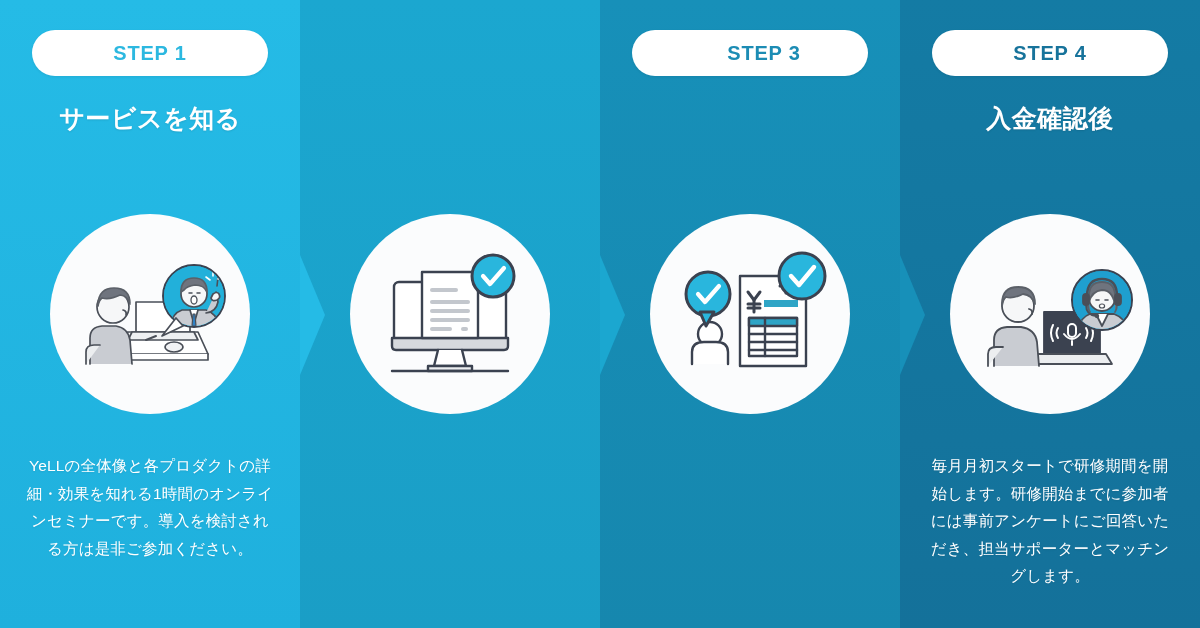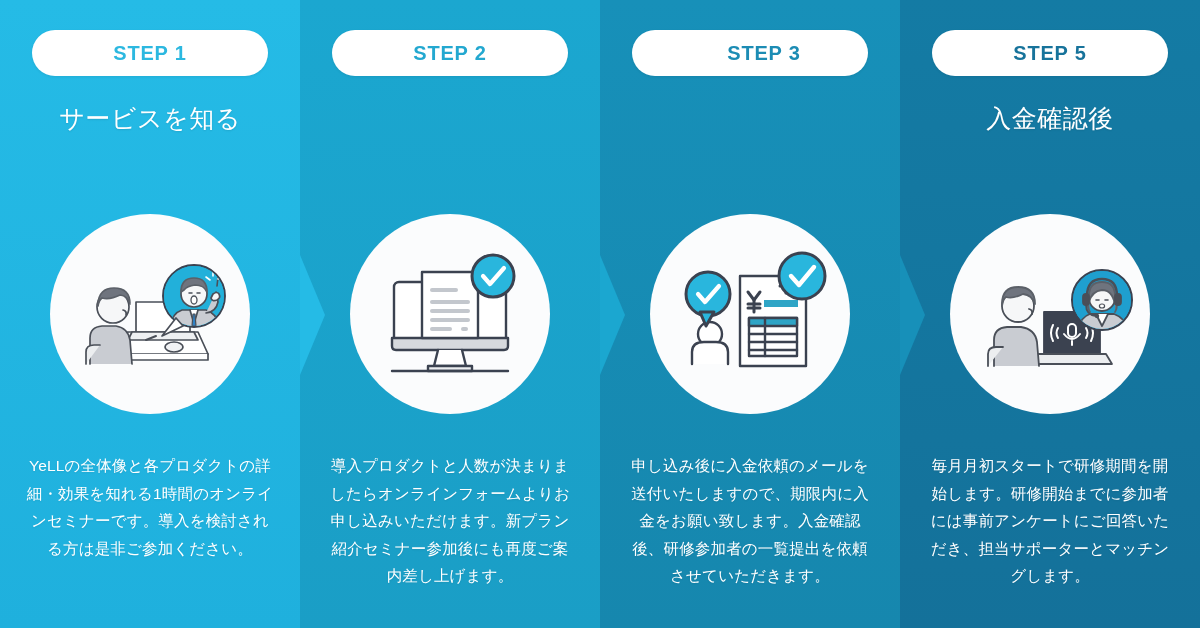--- a/index.html
+++ b/index.html
@@ -63,21 +63,21 @@
     line-height:1;
   }
 
   
   .heading {
     margin-top:26px;
     width:260px;
     text-align:center;
     color:#ffffff;
     font-size:25px;
-    font-weight:400;
+    font-weight:700;
     line-height:1.32;
     letter-spacing:0.02em;
     text-shadow:0 1px 2px rgba(0,0,0,0.10);
     min-height:72px;
   }
 
   
   .illus-wrap {
     position:absolute;
     top:214px; left:50%;
@@ -175,23 +175,20 @@
         </div>
         <div class="desc">YeLLの全体像と各プロダクトの詳細・効果を知れる1時間のオンラインセミナーです。導入を検討される方は是非ご参加ください。</div>
       </div>
     </div>
     <div class="col">
       <div class="col-bg" style="background: linear-gradient(rgb(27, 167, 208) 0%, rgb(26, 158, 198) 100%);"></div>
       <div class="chevron"><svg viewBox="0 0 25 120" preserveAspectRatio="none" width="25" height="120">
           <polygon points="0,0 25,60 0,120" fill="#1ba7d0"></polygon>
         </svg></div>
       <div class="col-inner">
-        <div class="badge">
-          <span class="badge-label" style="color: rgb(35, 168, 208);">STEP 2</span>
-        </div>
         <div class="illus-wrap">
           <div class="illus-circle">
 <svg viewBox="0 0 200 200" xmlns="http://www.w3.org/2000/svg">
   <g fill="none" stroke="#3b4250" stroke-width="2.4" stroke-linecap="round" stroke-linejoin="round">
 
     <rect x="44" y="68" width="112" height="60" rx="5" fill="#ffffff"></rect>
     <path d="M42 124 L158 124 L158 132 Q158 136 154 136 L46 136 Q42 136 42 132 Z" fill="#d6d9dd"></path>
 
     <path d="M88 136 L84 152 L116 152 L112 136" fill="#ffffff"></path>
     <path d="M78 152 L122 152 L122 157 L78 157 Z" fill="#eceef0"></path>
@@ -206,21 +203,20 @@
       <line x1="82" y1="115" x2="100" y2="115"></line>
     </g>
     <line x1="113" y1="115" x2="116" y2="115" stroke="#c3c7cd" stroke-width="4"></line>
 
     <circle cx="143" cy="62" r="21" fill="#29b6dd" stroke="#3b4250" stroke-width="3"></circle>
     <path d="M133 62 L140 70 L154 54" stroke="#ffffff" stroke-width="4.2"></path>
   </g>
 </svg>
 </div>
         </div>
-        <div class="desc">導入プロダクトと人数が決まりましたらオンラインフォームよりお申し込みいただけます。新プラン紹介セミナー参加後にも再度ご案内差し上げます。</div>
       </div>
     </div>
     <div class="col">
       <div class="col-bg" style="background: linear-gradient(rgb(23, 144, 185) 0%, rgb(22, 135, 174) 100%);"></div>
       <div class="chevron"><svg viewBox="0 0 25 120" preserveAspectRatio="none" width="25" height="120">
           <polygon points="0,0 25,60 0,120" fill="#1790b9"></polygon>
         </svg></div>
       <div class="col-inner">
         <div class="badge">
           <span class="badge-label" style="color: rgb(28, 140, 180); margin-left: 28px;">STEP 3</span>
@@ -256,28 +252,27 @@
     <circle cx="58" cy="80" r="22" fill="#29b6dd" stroke="#3b4250" stroke-width="3"></circle>
     <path d="M50 98 L56 112 L64 98 Z" fill="#29b6dd" stroke="#3b4250" stroke-width="3"></path>
     <path d="M48 80 L55 88 L69 72" stroke="#ffffff" stroke-width="4.2"></path>
 
     <circle cx="152" cy="62" r="23" fill="#29b6dd" stroke="#3b4250" stroke-width="3"></circle>
     <path d="M141 62 L149 71 L164 53" stroke="#ffffff" stroke-width="4.4"></path>
   </g>
 </svg>
 </div>
         </div>
-        <div class="desc">申し込み後に入金依頼のメールを送付いたしますので、期限内に入金をお願い致します。入金確認後、研修参加者の一覧提出を依頼させていただきます。</div>
       </div>
     </div>
     <div class="col">
       <div class="col-bg" style="background: linear-gradient(rgb(20, 123, 164) 0%, rgb(20, 113, 154) 100%);"></div>
       <div class="col-inner">
         <div class="badge">
-          <span class="badge-label" style="color: rgb(23, 115, 155);">STEP 5</span>
+          <span class="badge-label" style="color: rgb(23, 115, 155);">STEP 4</span>
         </div>
         <div class="heading" style="white-space: pre-line;">入金確認後</div>
         <div class="illus-wrap">
           <div class="illus-circle">
 <svg viewBox="0 0 200 200" xmlns="http://www.w3.org/2000/svg">
   <g fill="none" stroke="#4a4f58" stroke-width="1.8" stroke-linecap="round" stroke-linejoin="round">
 
     <path d="M94 98 L150 98 L150 140 L94 140 Z" fill="#3b4250" stroke="#3b4250"></path>
     <path d="M88 140 L156 140 L162 150 L82 150 Z" fill="#eceef0"></path>
 

